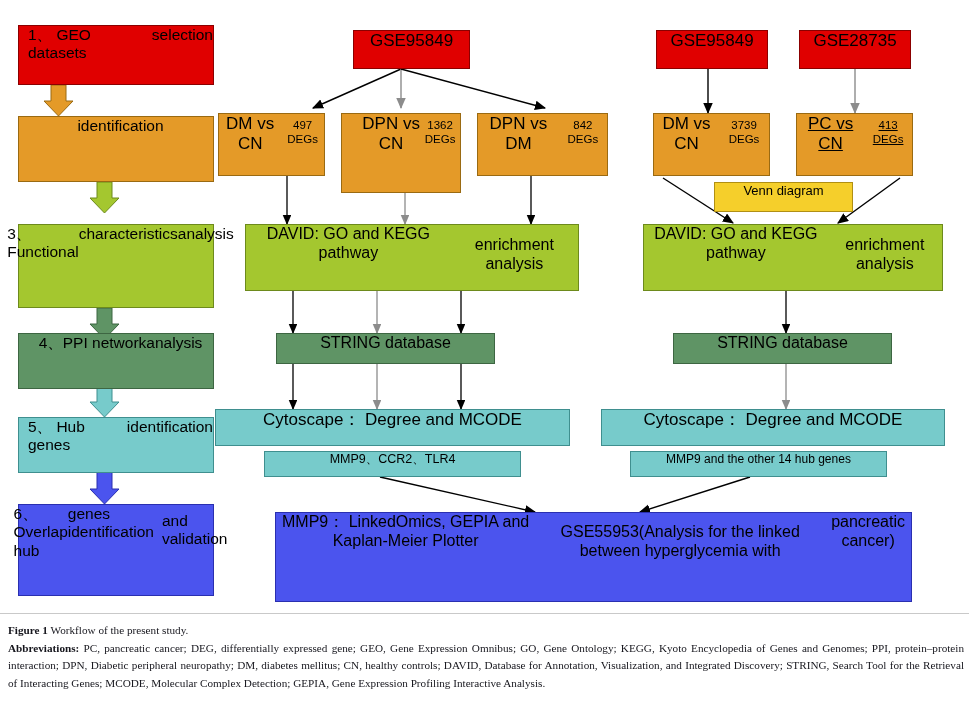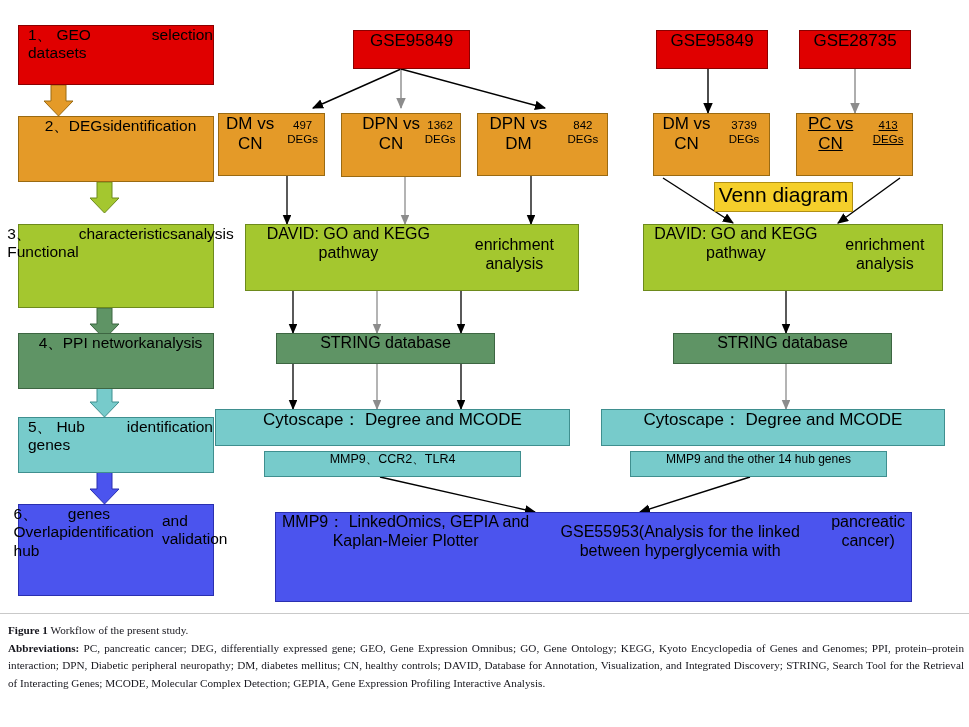--- a/index.html
+++ b/index.html
@@ -100,21 +100,20 @@
 
     <line x1="750" y1="477" x2="640" y2="512" stroke="#000" stroke-width="1.4" marker-end="url(#ah)"></line>
   </svg>
 
   <div class="box c-red lft" style="left:18px;top:25px;width:196px;height:60px;font-size:15.5px;">
     <span class="ln">1、 GEO datasets</span>
     <span class="ln">selection</span>
   </div>
 
   <div class="box c-orange lft" style="left:18px;top:116px;width:196px;height:66px;font-size:15.5px;">
-    <span class="ln">2、DEGs</span>
     <span class="ln">identification</span>
   </div>
 
   <div class="box c-green lft" style="left:18px;top:224px;width:196px;height:84px;font-size:15.5px;">
     <span class="ln">3、 Functional</span>
     <span class="ln">characteristics</span>
     <span class="ln">analysis</span>
   </div>
 
   <div class="box c-dgreen lft" style="left:18px;top:333px;width:196px;height:56px;font-size:15.5px;">
@@ -135,21 +134,21 @@
 
   <div class="box c-red ctr" style="left:353px;top:30px;width:117px;height:39px;font-size:17px;">
     <span class="ln">GSE95849</span>
   </div>
 
   <div class="box c-orange ctr" style="left:218px;top:113px;width:107px;height:63px;">
     <span class="ln" style="font-size:17px;">DM vs CN</span>
     <span class="ln" style="font-size:11.5px;margin-top:5px;">497 DEGs</span>
   </div>
 
-  <div class="box c-orange ctr" style="left:341px;top:113px;width:120px;height:64px;padding-left:20px;">
+  <div class="box c-orange ctr" style="left:341px;top:113px;width:120px;height:80px;padding-left:20px;">
     <span class="ln" style="font-size:17px;">DPN vs CN</span>
     <span class="ln" style="font-size:11.5px;margin-top:5px;">1362 DEGs</span>
   </div>
 
   <div class="box c-orange ctr" style="left:477px;top:113px;width:131px;height:63px;">
     <span class="ln" style="font-size:17px;">DPN vs DM</span>
     <span class="ln" style="font-size:11.5px;margin-top:5px;">842 DEGs</span>
   </div>
 
   <div class="box c-green ctr" style="left:245px;top:224px;width:334px;height:67px;font-size:16px;">
@@ -180,21 +179,21 @@
   <div class="box c-orange ctr" style="left:653px;top:113px;width:117px;height:63px;">
     <span class="ln" style="font-size:17px;">DM vs CN</span>
     <span class="ln" style="font-size:11.5px;margin-top:5px;">3739 DEGs</span>
   </div>
 
   <div class="box c-orange ctr" style="left:796px;top:113px;width:117px;height:63px;text-decoration:underline;">
     <span class="ln" style="font-size:17px;">PC vs CN</span>
     <span class="ln" style="font-size:11.5px;margin-top:5px;">413 DEGs</span>
   </div>
 
-  <div class="box c-yellow ctr" style="left:714px;top:182px;width:139px;height:30px;font-size:21px;">
+  <div class="box c-yellow ctr" style="left:714px;top:182px;width:139px;height:30px;font-size:13px;">
     <span class="ln">Venn diagram</span>
   </div>
 
   <div class="box c-green ctr" style="left:643px;top:224px;width:300px;height:67px;font-size:16px;">
     <span class="ln">DAVID: GO and KEGG pathway</span>
     <span class="ln" style="margin-top:11px;">enrichment analysis</span>
   </div>
 
   <div class="box c-dgreen ctr" style="left:673px;top:333px;width:219px;height:31px;font-size:16px;">
     <span class="ln">STRING database</span>

